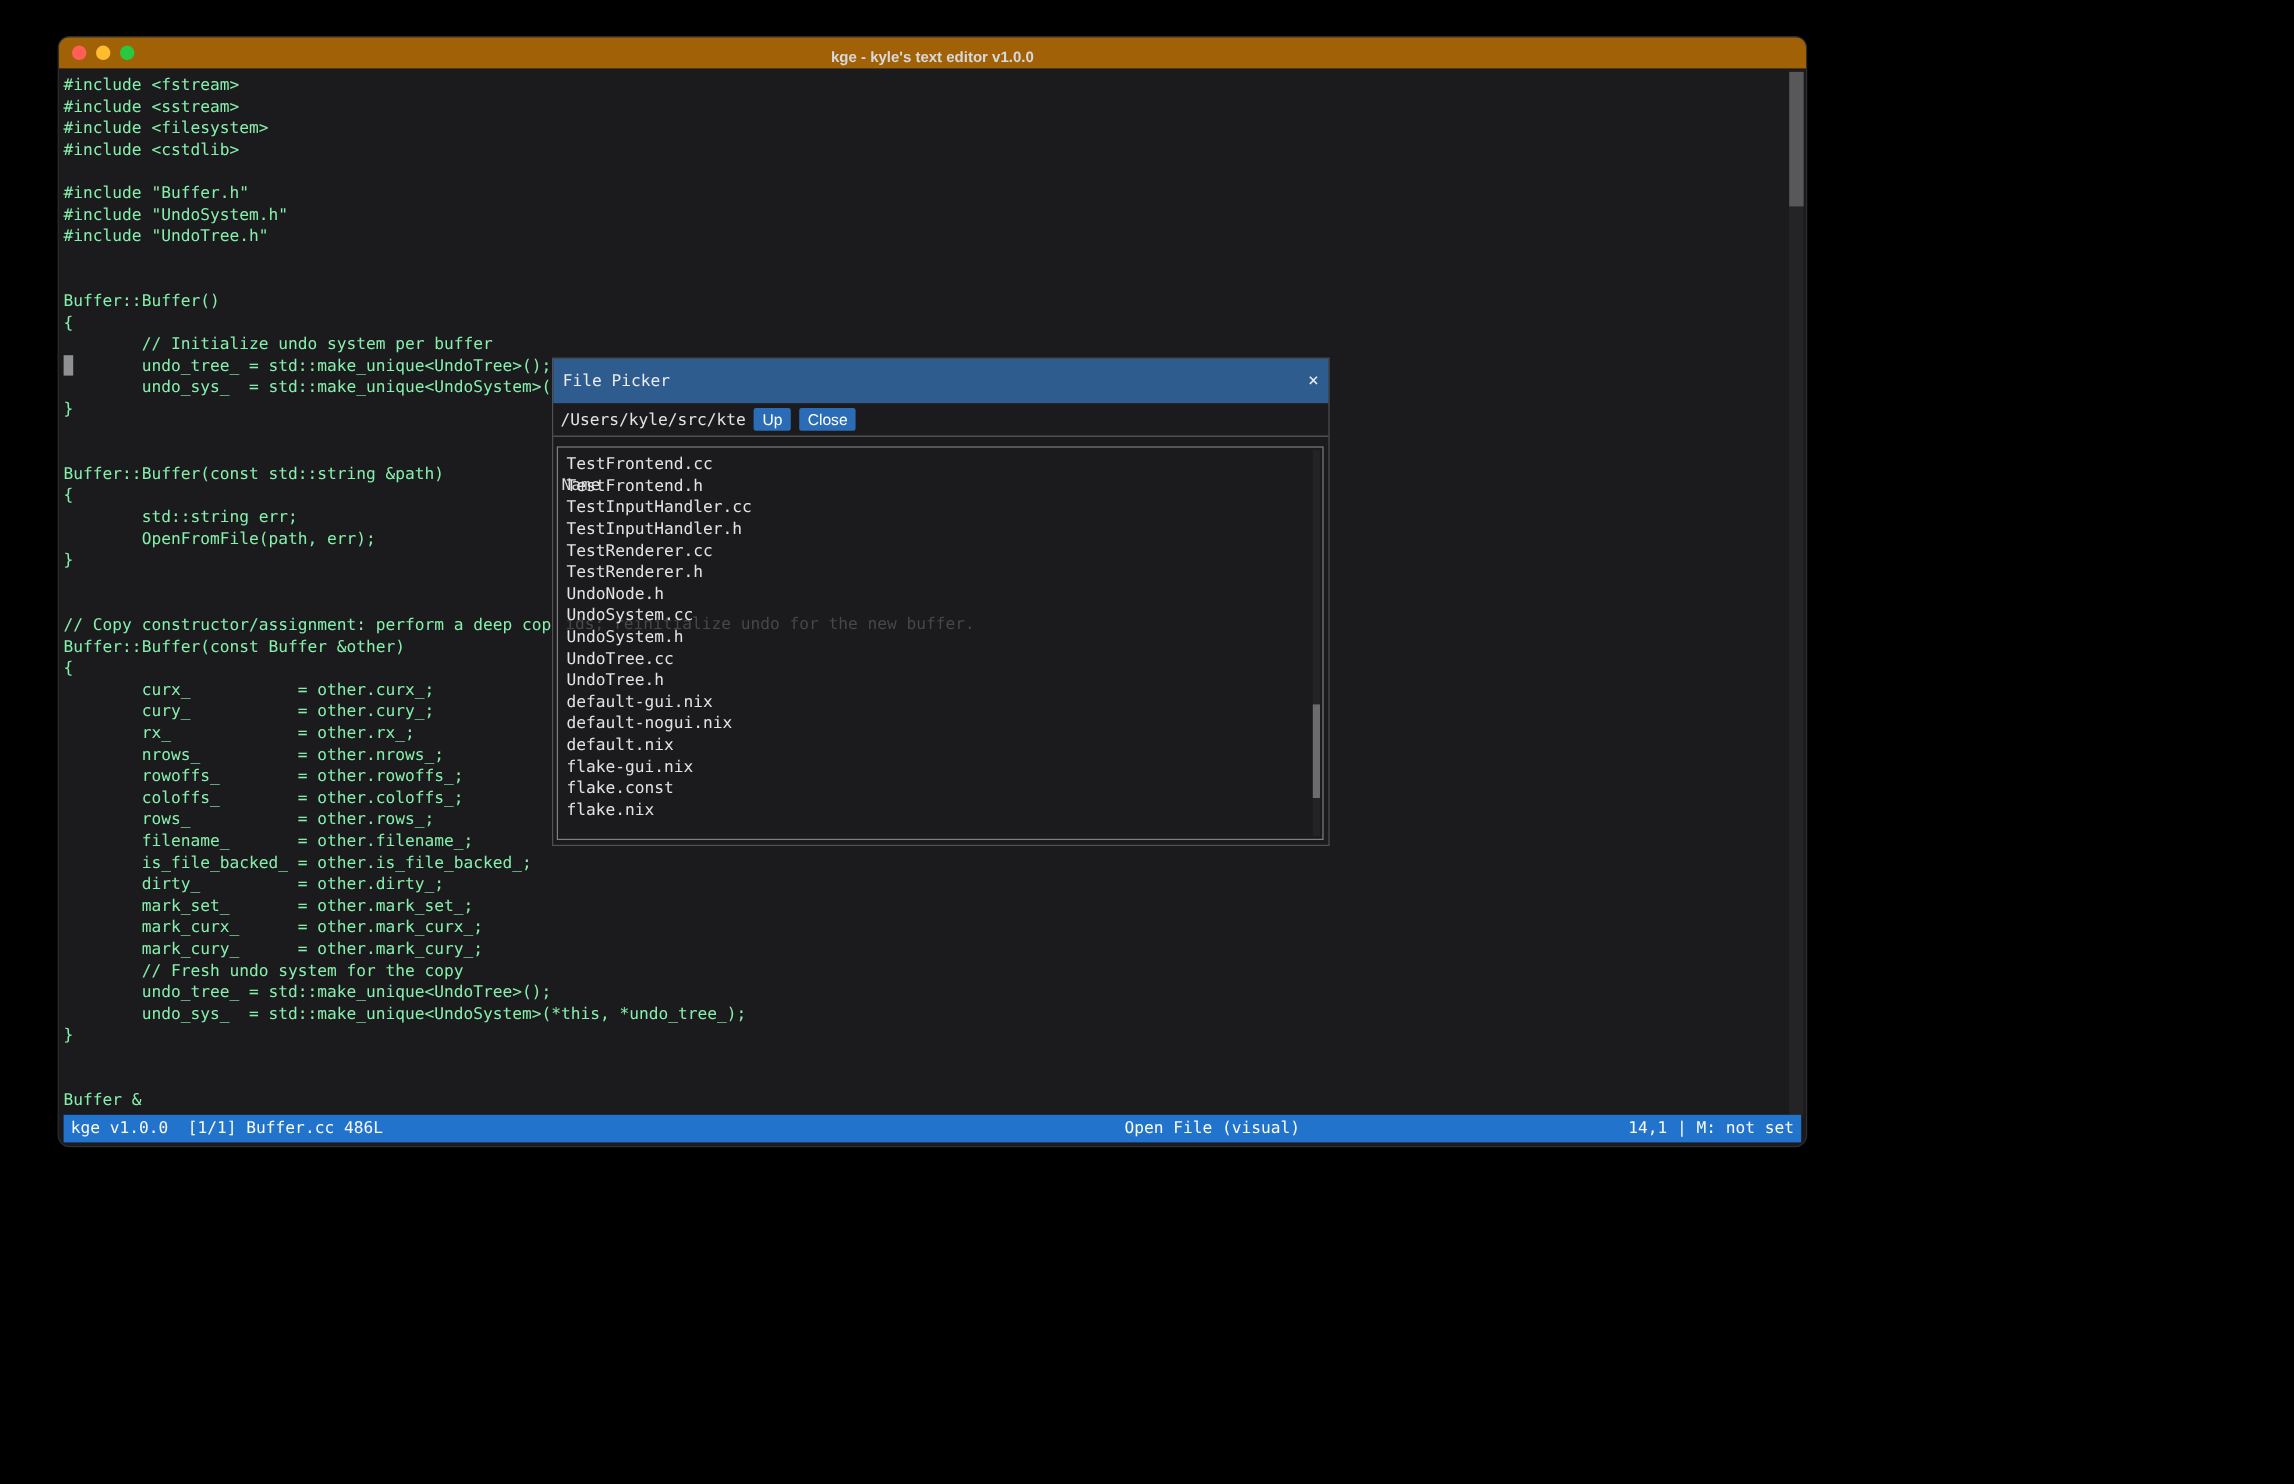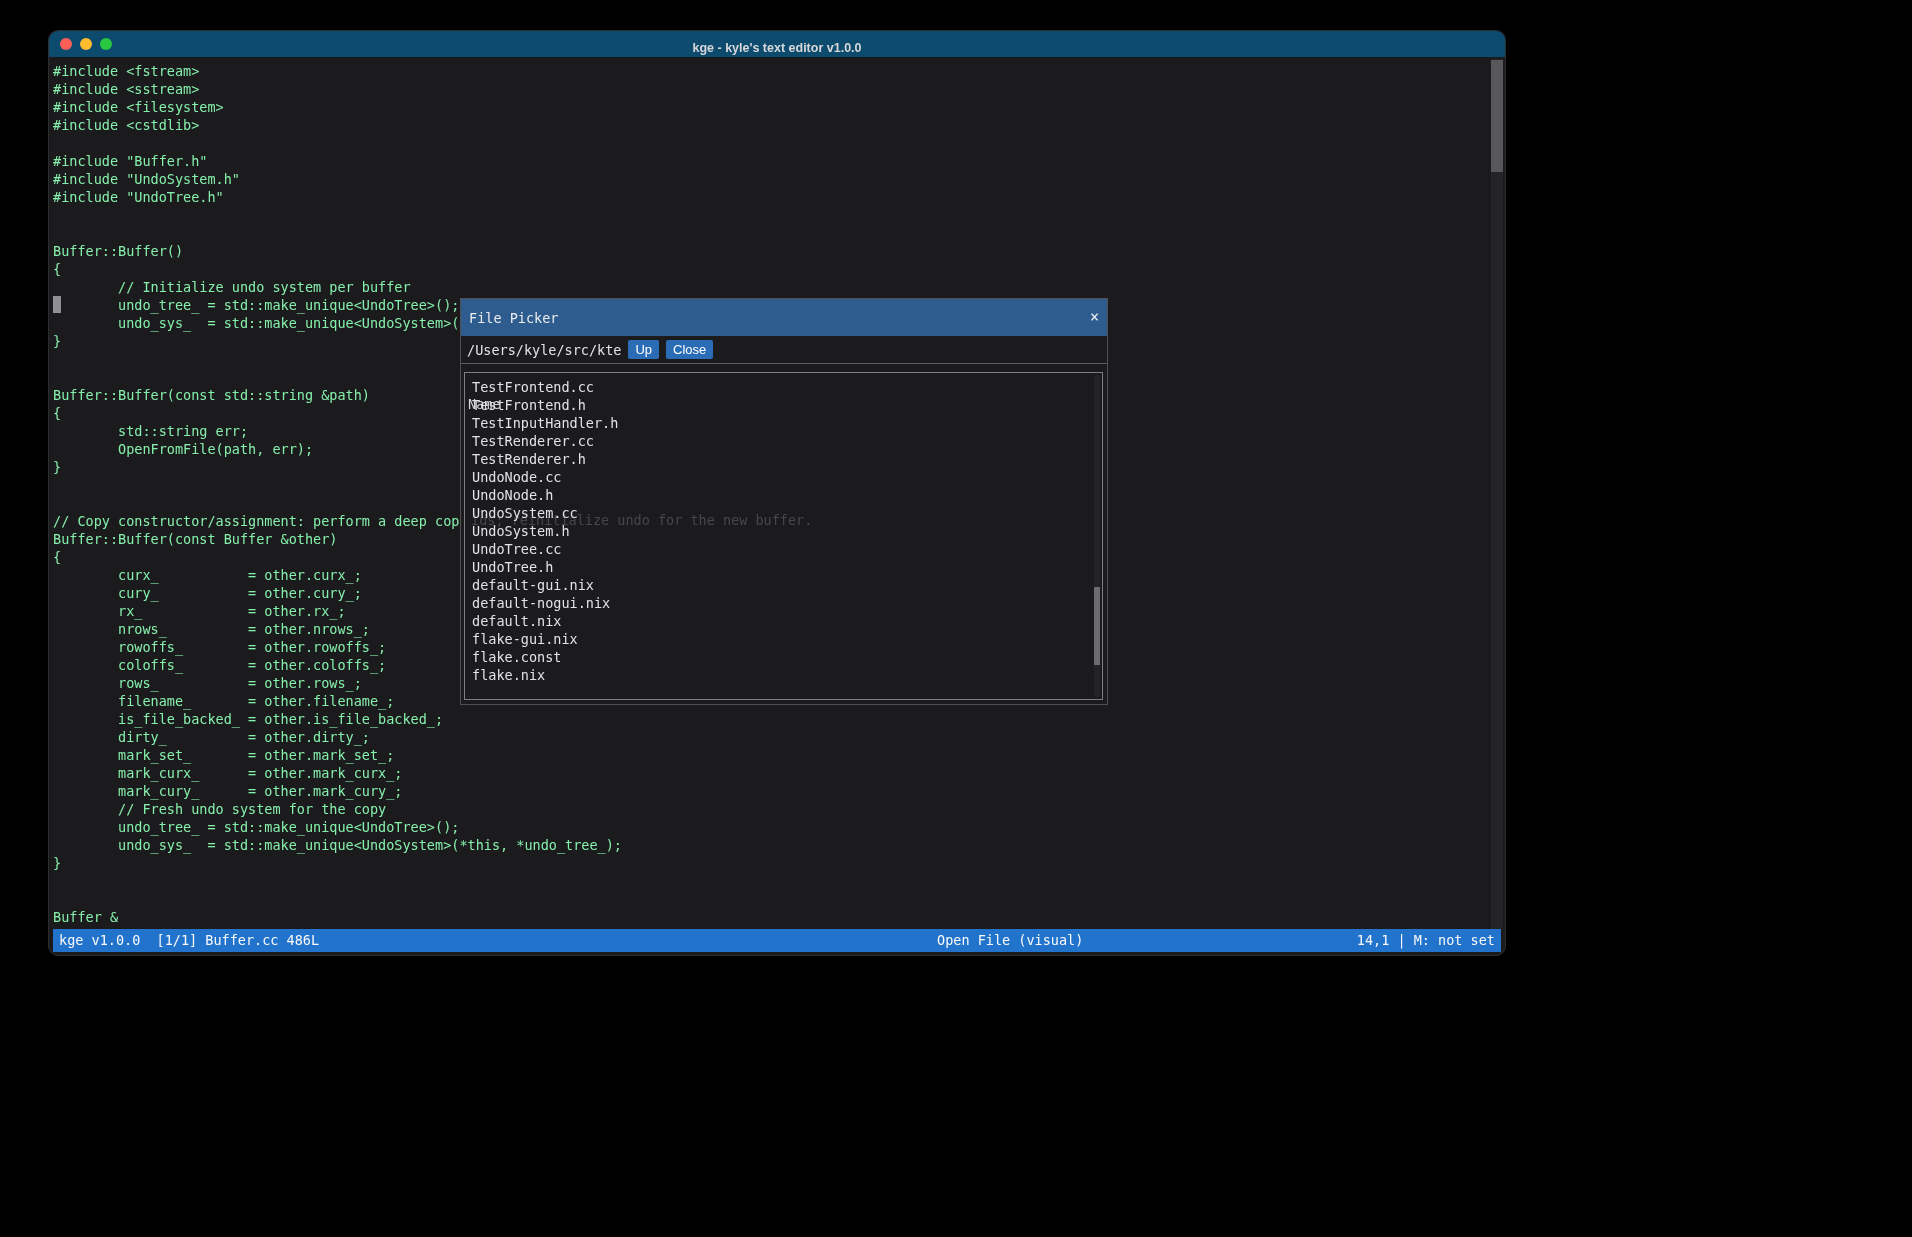--- a/index.html
+++ b/index.html
@@ -9,21 +9,21 @@
     background: #000; overflow: hidden;
     font-family: "DejaVu Sans Mono", monospace;
   }
   
   .window {
     position: absolute; left: 48px; top: 30px; width: 1458px; height: 926px;
     background: #1b1b1d; border: 1px solid #2e2e30; border-radius: 10px; overflow: hidden;
   }
   .titlebar {
     position: absolute; left: 0; top: 0; right: 0; height: 34px;
-    background: #0c4a6e; display: flex; align-items: center; justify-content: center;
+    background: #a16207; display: flex; align-items: center; justify-content: center;
   }
   .lights { position: absolute; left: 11px; top: 0; height: 26px; display: flex; align-items: center; gap: 8px; }
   .light { width: 12px; height: 12px; border-radius: 50%; display: inline-block; cursor: pointer; }
   .light.red    { background: #ff5f57; }
   .light.yellow { background: #febc2e; }
   .light.green  { background: #28c840; }
   .title { font-family: "Liberation Sans", sans-serif; font-size: 12.5px; font-weight: 700; color: #d8d8da; }
 
   .editor { position: absolute; left: 0; top: 26px; right: 0; bottom: 26px; background: #1b1b1d; }
   .code { position: absolute; left: 4px; top: 5px; right: 18px; }
@@ -220,28 +220,28 @@
 
     <div class="file-list">
 
       <div class="list-scroll"></div>
       <div class="list-thumb"></div>
 
         <div class="file-item">TestFrontend.cc</div>
 
         <div class="file-item">TestFrontend.h</div>
 
+        <div class="file-item">TestInputHandler.cc</div>
 
         <div class="file-item">TestInputHandler.h</div>
 
         <div class="file-item">TestRenderer.cc</div>
 
         <div class="file-item">TestRenderer.h</div>
 
-        <div class="file-item">UndoNode.cc</div>
 
         <div class="file-item">UndoNode.h</div>
 
         <div class="file-item">UndoSystem.cc</div>
 
         <div class="file-item">UndoSystem.h</div>
 
         <div class="file-item">UndoTree.cc</div>
 
         <div class="file-item">UndoTree.h</div>

